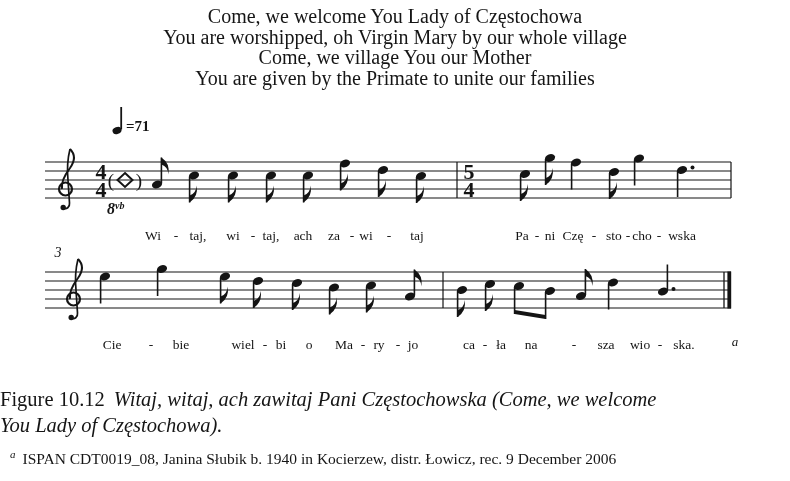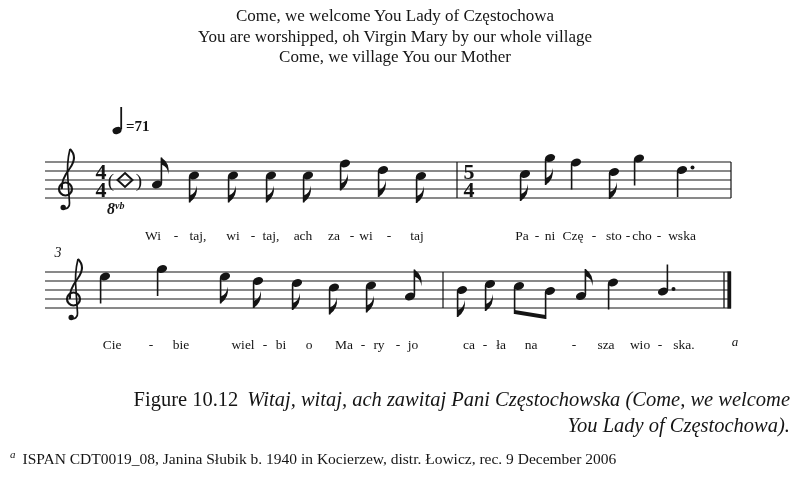--- a/index.html
+++ b/index.html
@@ -1,36 +1,37 @@
 <!DOCTYPE html>
 <html><head>
 <meta charset="utf-8">
 <style>
   html,body{margin:0;padding:0;}
   body{
     width:790px;height:481px;background:#ffffff;position:relative;overflow:hidden;
     font-family:"Liberation Serif", serif;color:#151515;
   }
   .stanza{position:absolute;top:6px;left:0;width:100%;text-align:center;
-    font-size:17px;line-height:20.5px;}
+    font-size:20px;line-height:20.5px;}
   .score-svg{position:absolute;top:95px;left:0;}
-  .caption{position:absolute;top:386px;left:0;width:100%;text-align:right;
+  .caption{position:absolute;top:386px;left:0;width:100%;text-align:left;
     font-size:20.5px;line-height:26px;}
   .cap-label{font-style:normal;margin-right:9px;}
   .cap-it{font-style:italic;}
   .footnote{position:absolute;top:448px;left:10px;font-size:15.5px;}
   .footnote sup{font-size:11px;font-style:italic;margin-right:7px;}
 </style>
 </head>
 <body>
 
 <div class="stanza">
   <div>Come, we welcome You Lady of Częstochowa</div>
   <div>You are worshipped, oh Virgin Mary by our whole village</div>
   <div>Come, we village You our Mother</div>
+  <div>You are given by the Primate to unite our families</div>
 </div>
 
 <svg id="score-svg" class="score-svg" width="790" height="265" viewBox="0 95 790 265" xmlns="http://www.w3.org/2000/svg">
     <g>
       <g>
         <line x1="45" y1="162" x2="731" y2="162" stroke="#141414" stroke-width="1.1"></line>
         <line x1="45" y1="171" x2="731" y2="171" stroke="#141414" stroke-width="1.1"></line>
         <line x1="45" y1="180" x2="731" y2="180" stroke="#141414" stroke-width="1.1"></line>
         <line x1="45" y1="189" x2="731" y2="189" stroke="#141414" stroke-width="1.1"></line>
         <line x1="45" y1="198" x2="731" y2="198" stroke="#141414" stroke-width="1.1"></line>

